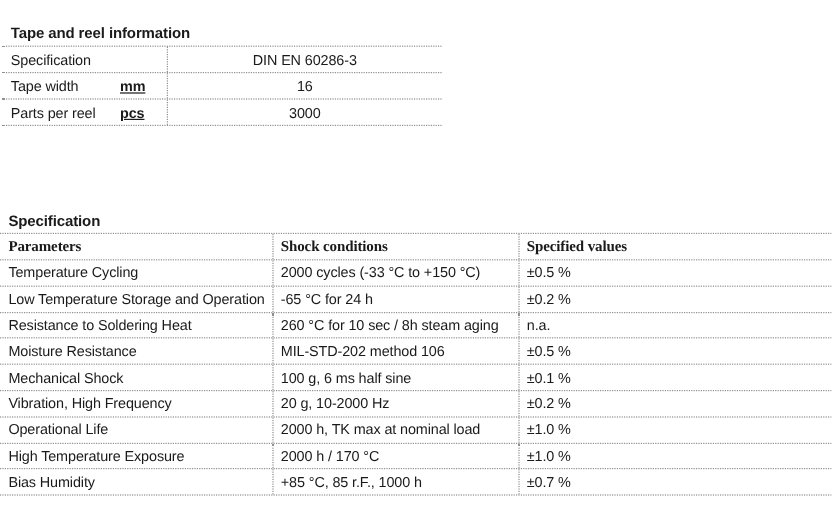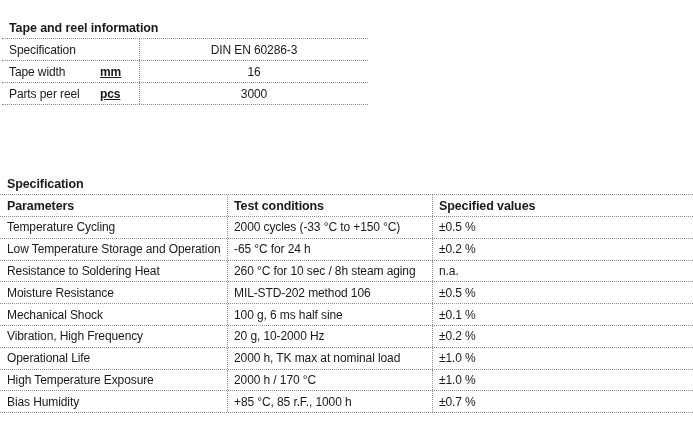--- a/index.html
+++ b/index.html
@@ -35,21 +35,21 @@
   .tr-c1 { width: 98px; padding-left: 7px; }
   .tr-c2 { width: 39px; font-weight: bold; text-decoration: underline; }
   .tr-c3 {
     flex: 1;
     border-left: 1px dotted #8f8f8f;
     align-self: stretch;
     display: flex; align-items: center; justify-content: center;
   }
   
   .sp-row { height: 21.8px; }
-  .sp-row.header { height: 22px; font-weight: bold; font-size: 12.5px; }
+  .sp-row.header { height: 22px; font-weight: bold; font-size: 12.5px; font-family: Liberation Serif, serif; }
   .sp-c1 { width: 227px; padding-left: 7px; }
   .sp-c2 {
     width: 205px; padding-left: 6px;
     border-left: 1px dotted #8f8f8f;
     align-self: stretch;
     display: flex; align-items: center;
   }
   .sp-c3 {
     flex: 1; padding-left: 6px;
     border-left: 1px dotted #8f8f8f;
@@ -81,21 +81,21 @@
     </div>
   </div>
 </div>
 
 <div class="section" id="spec-section">
   <div class="sec-title">Specification</div>
 
   <div>
     <div class="row sp-row header">
       <div class="sp-c1">Parameters</div>
-      <div class="sp-c2">Test conditions</div>
+      <div class="sp-c2">Shock conditions</div>
       <div class="sp-c3">Specified values</div>
     </div>
 
     <div class="row sp-row">
       <div class="sp-c1">Temperature Cycling</div>
       <div class="sp-c2">2000 cycles (-33 °C to +150 °C)</div>
       <div class="sp-c3">±0.5 %</div>
     </div>
     <div class="row sp-row">
       <div class="sp-c1">Low Temperature Storage and Operation</div>

